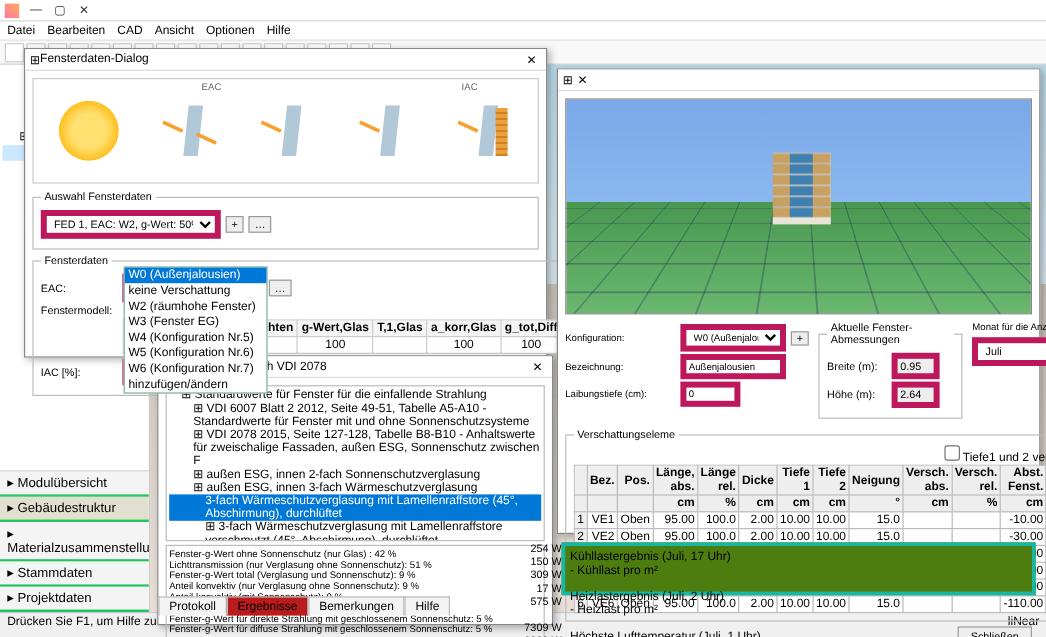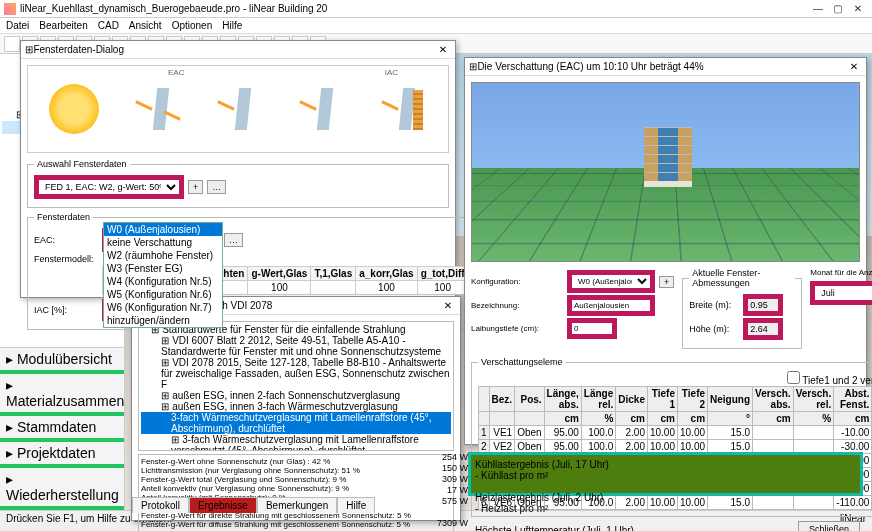--- a/index.html
+++ b/index.html
@@ -11,21 +11,21 @@
 .menubar{background:#fff;height:16px;display:flex;gap:10px;padding:0 6px;border-bottom:1px solid #ddd;font-size:10px;align-items:center}
 .toolbar{background:#f8f8f8;height:20px;border-bottom:1px solid #ccc;display:flex;align-items:center;padding:0 4px;gap:2px}
 .tbtn{width:16px;height:16px;background:#fff;border:1px solid #ccc;display:inline-block}
 .main{position:relative;height:456px;display:flex}
 .sidebar{width:125px;background:#fff;border-right:1px solid #ccc;display:flex;flex-direction:column}
 .tree{flex:1;overflow:hidden;padding:2px;font-size:9px;line-height:13px}
 .tree-item{white-space:nowrap;padding-left:14px}
 .tree-item.i2{padding-left:26px}
 .tree-item.sel{background:#cce8ff;color:#000}
 .sidebar-panels{border-top:1px solid #ccc}
-.sidebar-panel{padding:3px 6px;font-size:14px;border-bottom:4px solid #22c55e;background:#f4f4f4}
+.sidebar-panel{padding:3px 6px;font-size:11px;border-bottom:2px solid #22c55e;background:#f4f4f4}
 .sidebar-panel.active{background:#e0e0d0}
 .viewport{flex:1;position:relative;background:linear-gradient(#b8d8e8 0%,#d8e8f0 40%,#c8c0b8 40%,#e8e0d8 100%)}
 .statusbar{height:16px;background:#f0f0f0;border-top:1px solid #ccc;display:flex;align-items:center;padding:0 6px;font-size:9px;justify-content:space-between}
 .dlg{position:absolute;background:#fff;border:1px solid #888;box-shadow:2px 2px 6px rgba(0,0,0,.3)}
 .dlg-title{background:#fff;height:18px;display:flex;align-items:center;padding:0 4px;border-bottom:1px solid #ddd;font-size:10px}
 .dlg-title .t{flex:1}
 .dlg-title .x{width:16px;text-align:center;cursor:pointer}
 .dlg-body{padding:6px;font-size:9px}
 #dlg1{left:20px;top:40px;width:436px;height:258px}
 #dlg1 .imgs{height:88px;background:#fff;border:1px solid #ccc;margin-bottom:6px;display:flex;align-items:center;justify-content:space-around;position:relative}
@@ -71,21 +71,20 @@
 .leftvals{position:absolute;left:434px;top:452px;width:34px;font-size:9px;text-align:right;line-height:11px}
 .tabs{position:absolute;left:132px;bottom:18px;height:16px;display:flex;gap:0;font-size:9px}
 .tab{border:1px solid #bbb;border-bottom:none;padding:2px 8px;background:#f4f4f4}
 .tab.active{background:#b91c1c}
 </style>
 </head>
 <body>
 
 <div class="titlebar">
   <span class="icon"></span>
-  <span class="title">liNear_Kuehllast_dynamisch_Buerogebaeude.pro - liNear Building 20</span>
   <span class="wbtn">—</span>
   <span class="wbtn">▢</span>
   <span class="wbtn">✕</span>
 </div>
 
 <div class="menubar">
   <span>Datei</span>
   <span>Bearbeiten</span>
   <span>CAD</span>
   <span>Ansicht</span>
@@ -129,24 +128,24 @@
         <div class="tree-item i2">□ 04 Büro</div>
         <div class="tree-item i2">□ 05 Büro</div>
         <div class="tree-item i2">□ 06 Büro</div>
         <div class="tree-item i2">□ 07 Abstellraum</div>
         <div class="tree-item i2">□ 08 Treppenhaus</div>
         <div class="tree-item i2">□ 09 Büro</div>
         <div class="tree-item i2">□ 10 Büro</div>
       </div>
     <div class="sidebar-panels" id="panels">
         <div class="sidebar-panel">▸ Modulübersicht</div>
+        <div class="sidebar-panel active">▸ Gebäudestruktur</div>
         <div class="sidebar-panel">▸ Materialzusammenstellung</div>
         <div class="sidebar-panel">▸ Stammdaten</div>
         <div class="sidebar-panel">▸ Projektdaten</div>
-        <div class="sidebar-panel">▸ Wiederherstellung</div>
       </div>
   </div>
   <div class="viewport"></div>
 </div>
 
 <div class="dlg" id="dlg1">
   <div class="dlg-title">
       <span>⊞ </span>
       <span class="t">Fensterdaten-Dialog</span>
       <span class="x">✕</span>
@@ -261,21 +260,20 @@
         <div class="n3">⊞ 3-fach Wärmeschutzverglasung mit Lamellenraffstore verschmutzt (45°, Abschirmung), durchlüftet</div>
       </div>
     <div style="border:1px solid #bbb;margin-top:3px;padding:2px;font-size:8px;line-height:9px" id="info">Fenster-g-Wert ohne Sonnenschutz (nur Glas) : 42 %<br>Lichttransmission (nur Verglasung ohne Sonnenschutz): 51 %<br>Fenster-g-Wert total (Verglasung und Sonnenschutz): 9 %<br>Anteil konvektiv (nur Verglasung ohne Sonnenschutz): 9 %<br>Anteil konvektiv (mit Sonnenschutz): 0 %<br>&nbsp;<br>Fenster-g-Wert für direkte Strahlung mit geschlossenem Sonnenschutz: 5 %<br>Fenster-g-Wert für diffuse Strahlung mit geschlossenem Sonnenschutz: 5 %</div>
 
   </div>
 </div>
 
 <div class="dlg" id="dlg3">
   <div class="dlg-title">
       <span>⊞ </span>
-      <span class="t">Die Verschattung (EAC) um 10:10 Uhr beträgt 44%</span>
       <span class="x">✕</span>
     </div>
   <div class="dlg-body">
     <div class="view3d">
       <div class="grid3d"></div>
       <div class="building">
         <div class="floor"></div>
           <div class="floor"></div>
           <div class="floor"></div>
           <div class="floor"></div>

